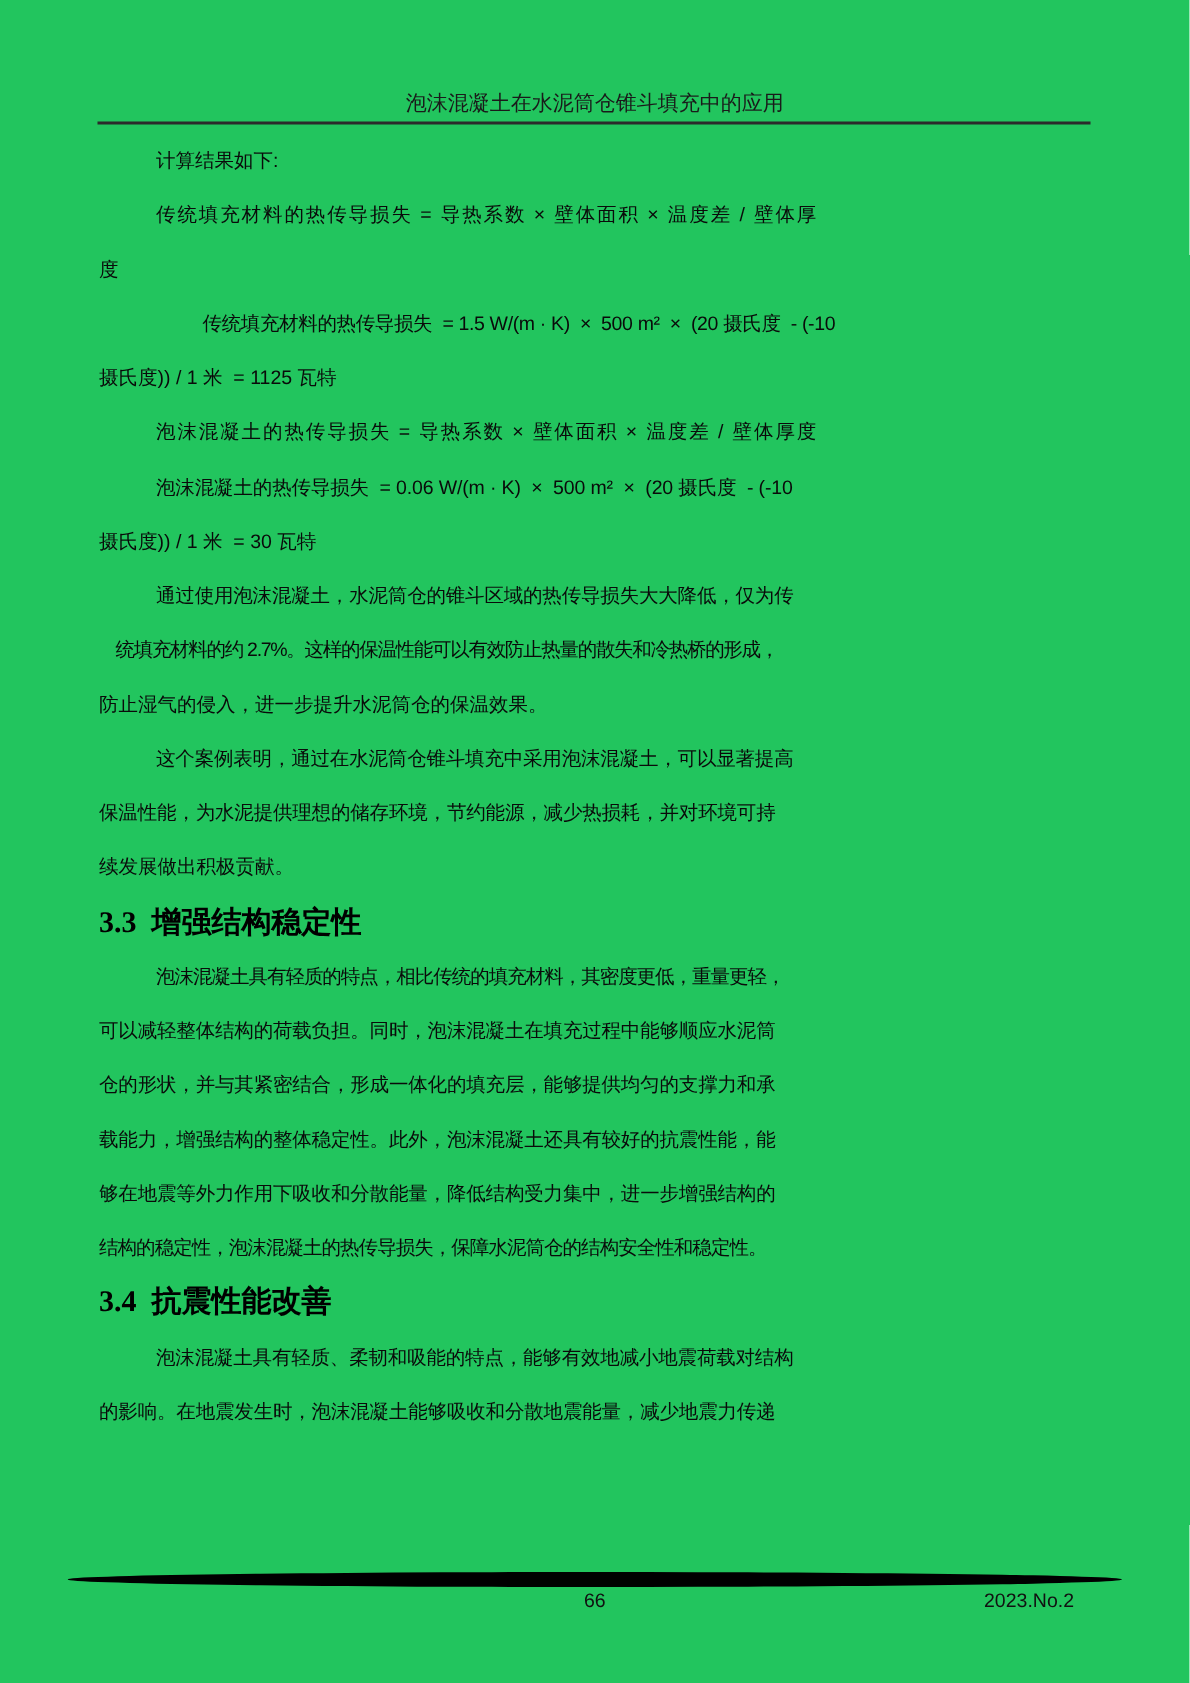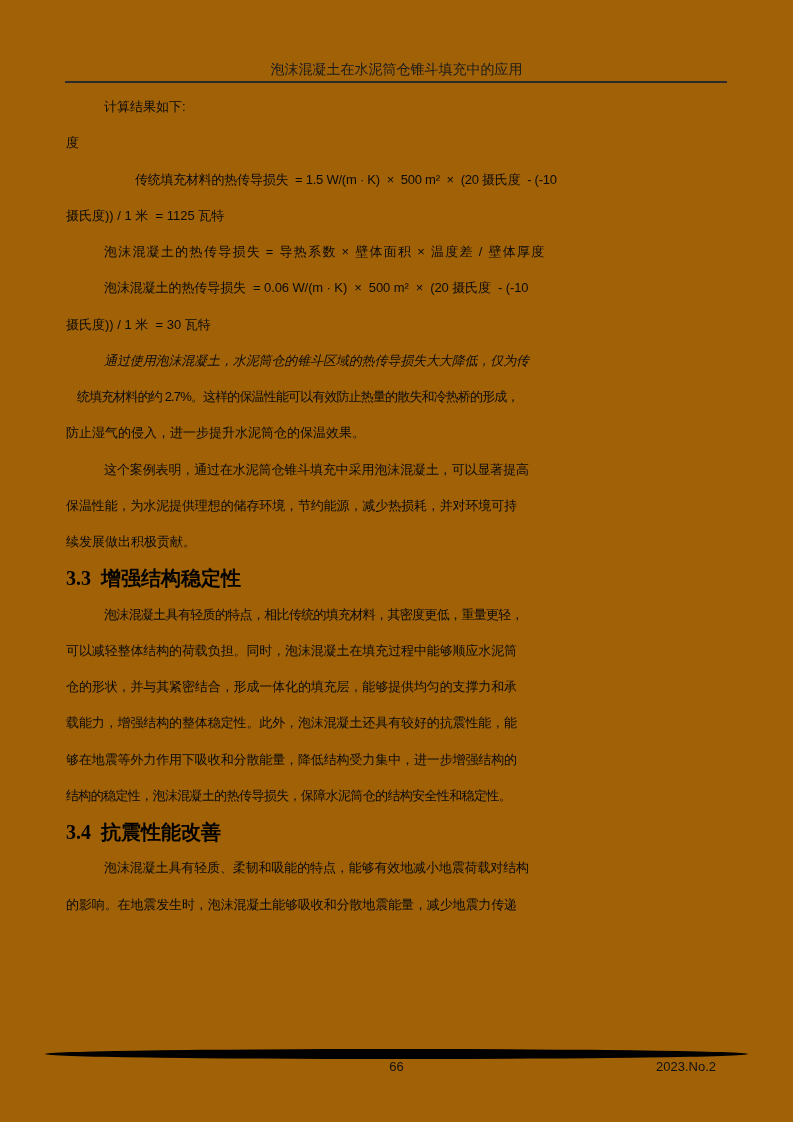--- a/index.html
+++ b/index.html
@@ -1,20 +1,20 @@
 <!DOCTYPE html>
 <html><head>
 <meta charset="utf-8">
 <style>
   html, body { margin: 0; padding: 0; background: #ffffff; }
   .page {
     position: relative;
     width: 793px;
     height: 1122px;
-    background: #a16207;
+    background: #22c55e;
     color: #000;
     overflow: hidden;
     font-family: "Liberation Sans", serif;
   }
   .header-title {
     position: absolute;
     top: 60px; left: 66px; width: 661px; height: 20px;
     line-height: 20px;
     text-align: center;
     font-family: "Liberation Serif", serif;
@@ -68,27 +68,28 @@
 <body>
 
 <div class="page">
 
   <div class="header-title">泡沫混凝土在水泥筒仓锥斗填充中的应用</div>
 
   <div class="header-rule"></div>
 
   <div class="content">
       <div class="line indent"><span class="t">计算结果如下:</span></div>
+      <div class="line indent j"><span class="t" style="letter-spacing: 1.2685px;">传统填充材料的热传导损失 = 导热系数 × 壁体面积 × 温度差 / 壁体厚</span></div>
       <div class="line"><span class="t">度</span></div>
       <div class="line indent j"><span class="t" style="letter-spacing: -0.235417px; margin-left: 31px;">传统填充材料的热传导损失  = 1.5 W/(m · K)  ×  500 m²  ×  (20 摄氏度  - (-10</span></div>
       <div class="line"><span class="t">摄氏度)) / 1 米  = 1125 瓦特</span></div>
       <div class="line indent j"><span class="t" style="letter-spacing: 1.2685px;">泡沫混凝土的热传导损失 = 导热系数 × 壁体面积 × 温度差 / 壁体厚度</span></div>
       <div class="line indent j"><span class="t" style="letter-spacing: -0.0950521px;">泡沫混凝土的热传导损失  = 0.06 W/(m · K)  ×  500 m²  ×  (20 摄氏度  - (-10</span></div>
       <div class="line"><span class="t">摄氏度)) / 1 米  = 30 瓦特</span></div>
-      <div class="line indent j"><span class="t" style="letter-spacing: -0.121212px; font-style: italic;">通过使用泡沫混凝土，水泥筒仓的锥斗区域的热传导损失大大降低，仅为传</span></div>
+      <div class="line indent j"><span class="t" style="letter-spacing: -0.121212px;">通过使用泡沫混凝土，水泥筒仓的锥斗区域的热传导损失大大降低，仅为传</span></div>
       <div class="line j"><span class="t" style="letter-spacing: -0.861378px; margin-left: 11px;">统填充材料的约 2.7%。这样的保温性能可以有效防止热量的散失和冷热桥的形成，</span></div>
       <div class="line"><span class="t">防止湿气的侵入，进一步提升水泥筒仓的保温效果。</span></div>
       <div class="line indent j"><span class="t" style="letter-spacing: -0.121212px;">这个案例表明，通过在水泥筒仓锥斗填充中采用泡沫混凝土，可以显著提高</span></div>
       <div class="line j"><span class="t" style="letter-spacing: -0.114286px;">保温性能，为水泥提供理想的储存环境，节约能源，减少热损耗，并对环境可持</span></div>
       <div class="line"><span class="t">续发展做出积极贡献。</span></div>
       <div class="line heading"><span class="t">3.3  增强结构稳定性</span></div>
       <div class="line indent j"><span class="t" style="letter-spacing: -0.676471px;">泡沫混凝土具有轻质的特点，相比传统的填充材料，其密度更低，重量更轻，</span></div>
       <div class="line j"><span class="t" style="letter-spacing: -0.114286px;">可以减轻整体结构的荷载负担。同时，泡沫混凝土在填充过程中能够顺应水泥筒</span></div>
       <div class="line j"><span class="t" style="letter-spacing: -0.114286px;">仓的形状，并与其紧密结合，形成一体化的填充层，能够提供均匀的支撑力和承</span></div>
       <div class="line j"><span class="t" style="letter-spacing: -0.114286px;">载能力，增强结构的整体稳定性。此外，泡沫混凝土还具有较好的抗震性能，能</span></div>

